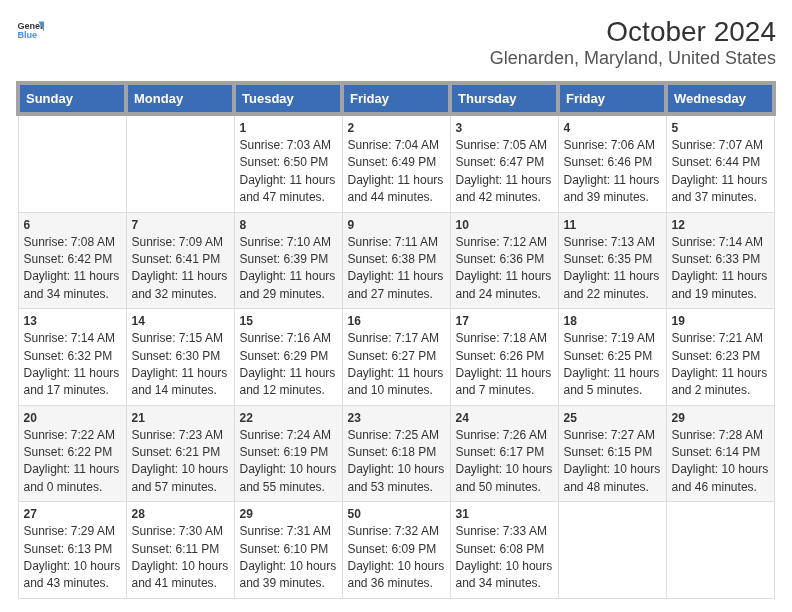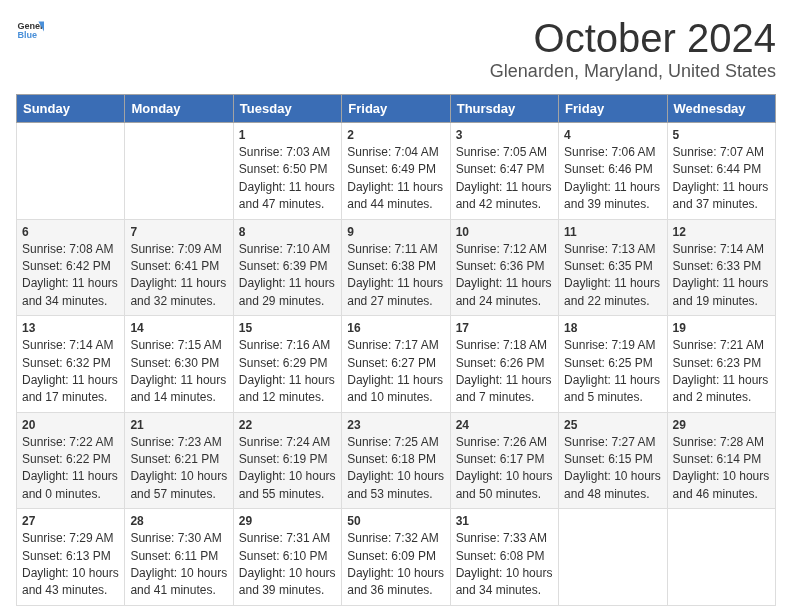--- a/index.html
+++ b/index.html
@@ -22,41 +22,41 @@
       gap: 4px;
     }
     .logo-icon {
       width: 28px;
       height: 28px;
     }
     .title-block {
       text-align: right;
     }
     .month-title {
-      font-size: 40px;
+      font-size: 28px;
       font-weight: normal;
       color: #333;
     }
     .subtitle {
       font-size: 18px;
       color: #555;
     }
     table {
       width: 100%;
       border-collapse: collapse;
       table-layout: fixed;
     }
     thead tr th {
       background-color: #3a6db5;
       color: #fff;
       text-align: left;
       padding: 6px 6px;
       font-size: 13px;
       font-weight: bold;
-      border: 1px solid #a3a3a3;
+      border: 4px solid #a3a3a3;
     }
     tbody tr td {
       vertical-align: top;
       padding: 5px 5px;
       border: 1px solid #ddd;
       font-size: 10.5px;
       color: #333;
       height: 80px;
       background: #fff;
     }

